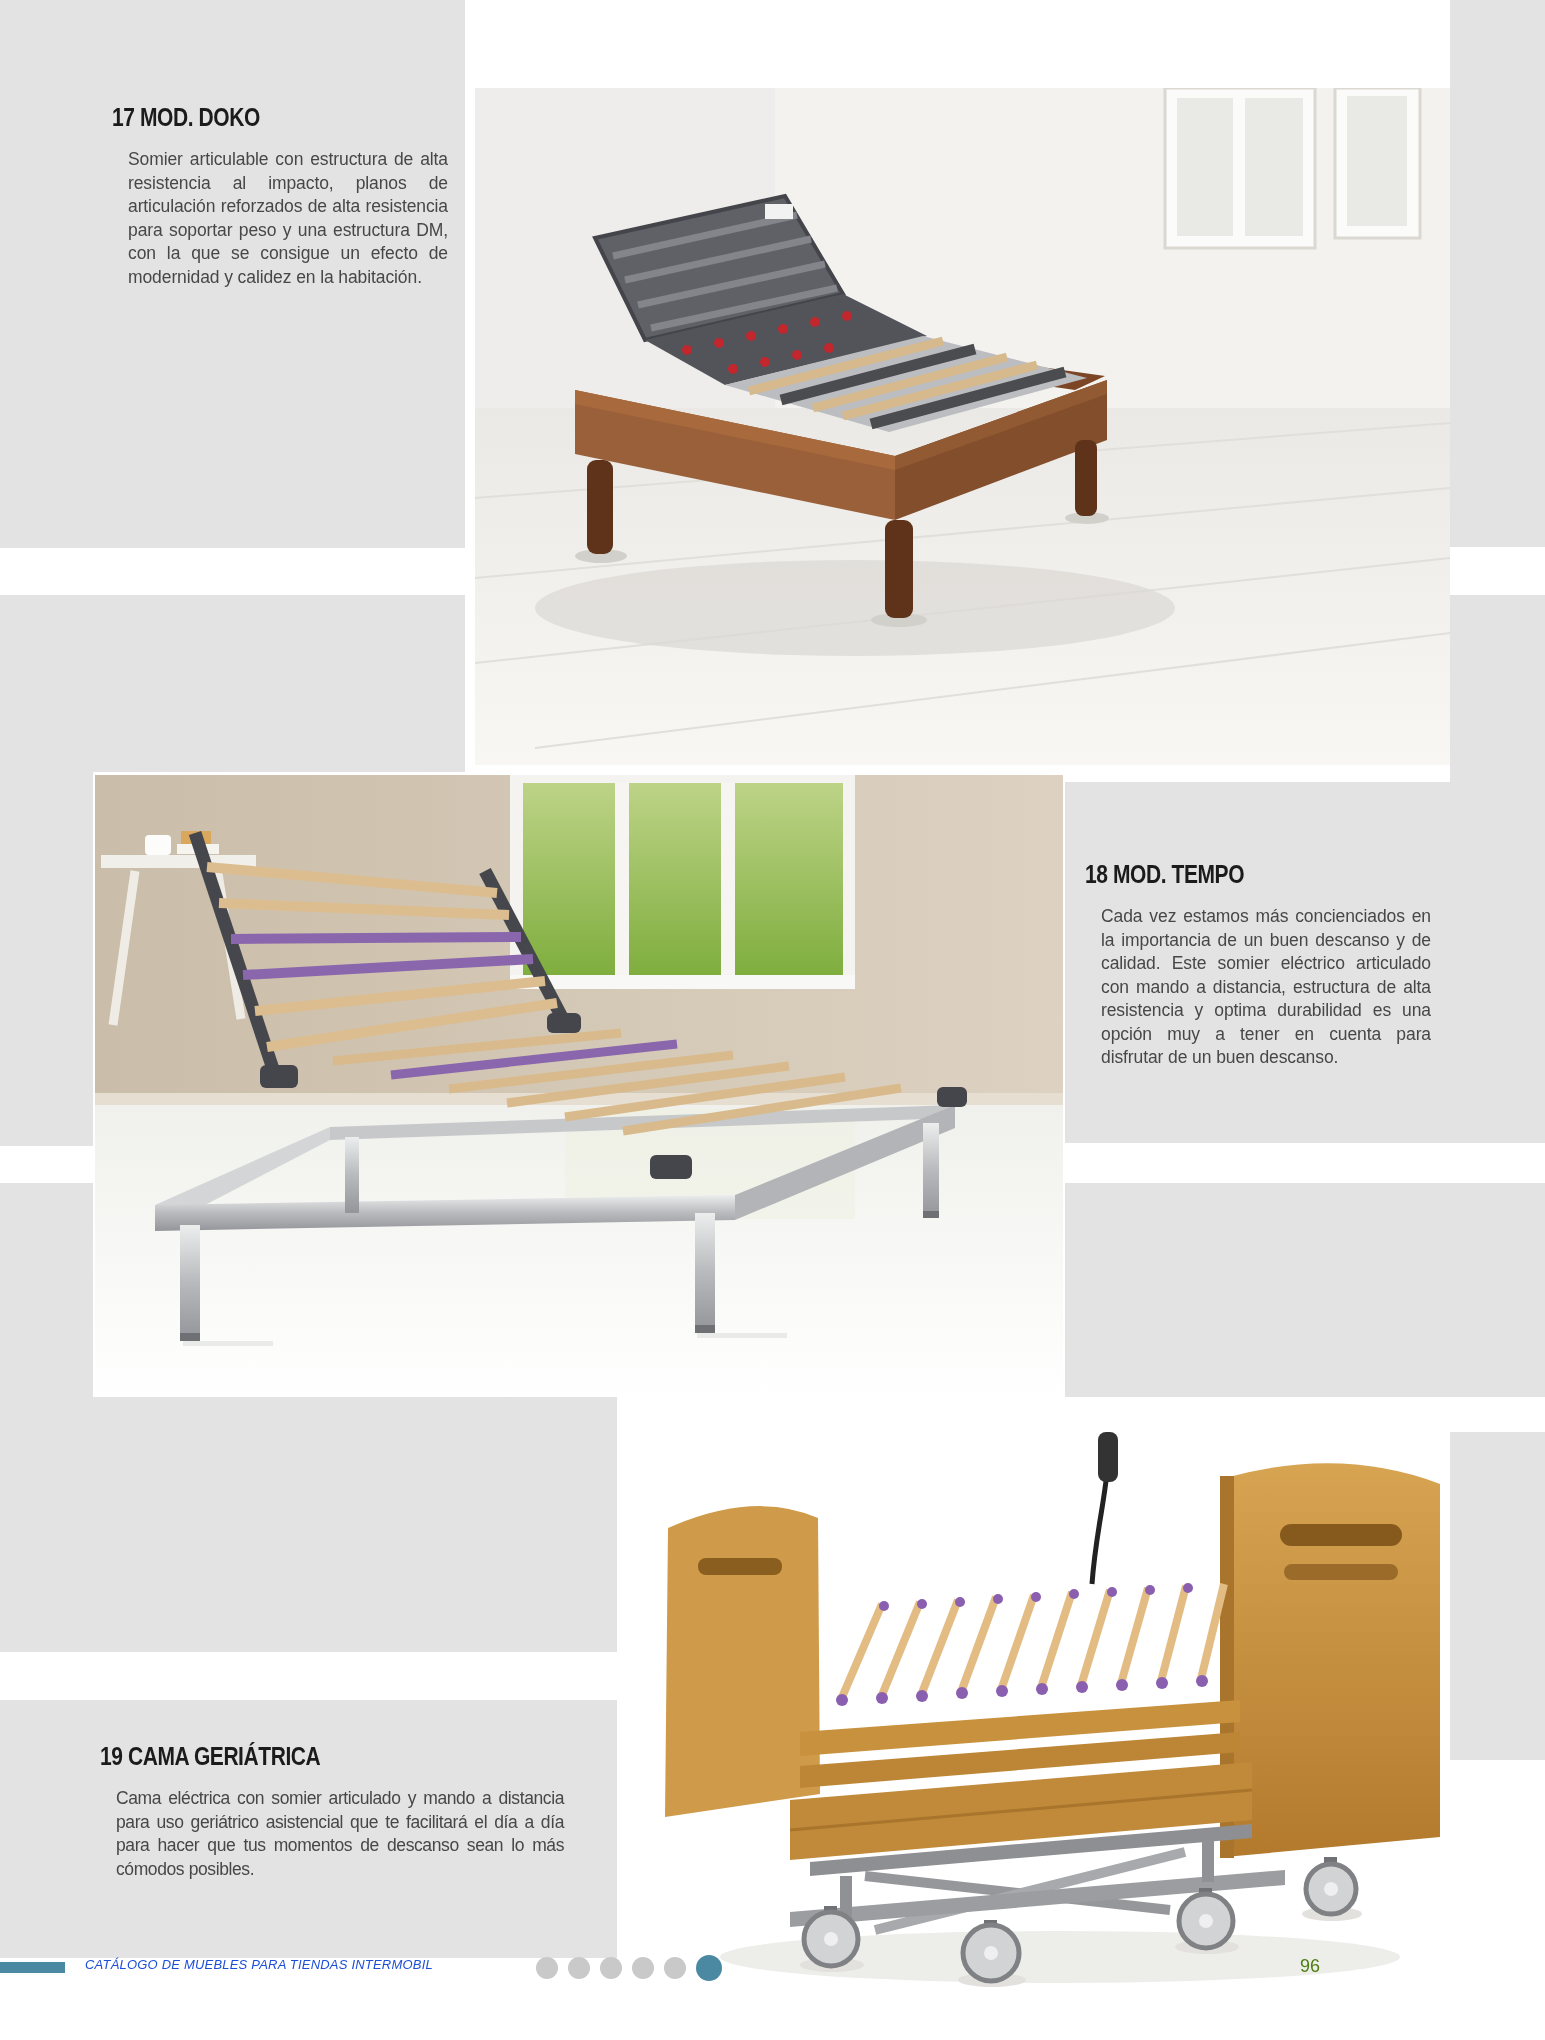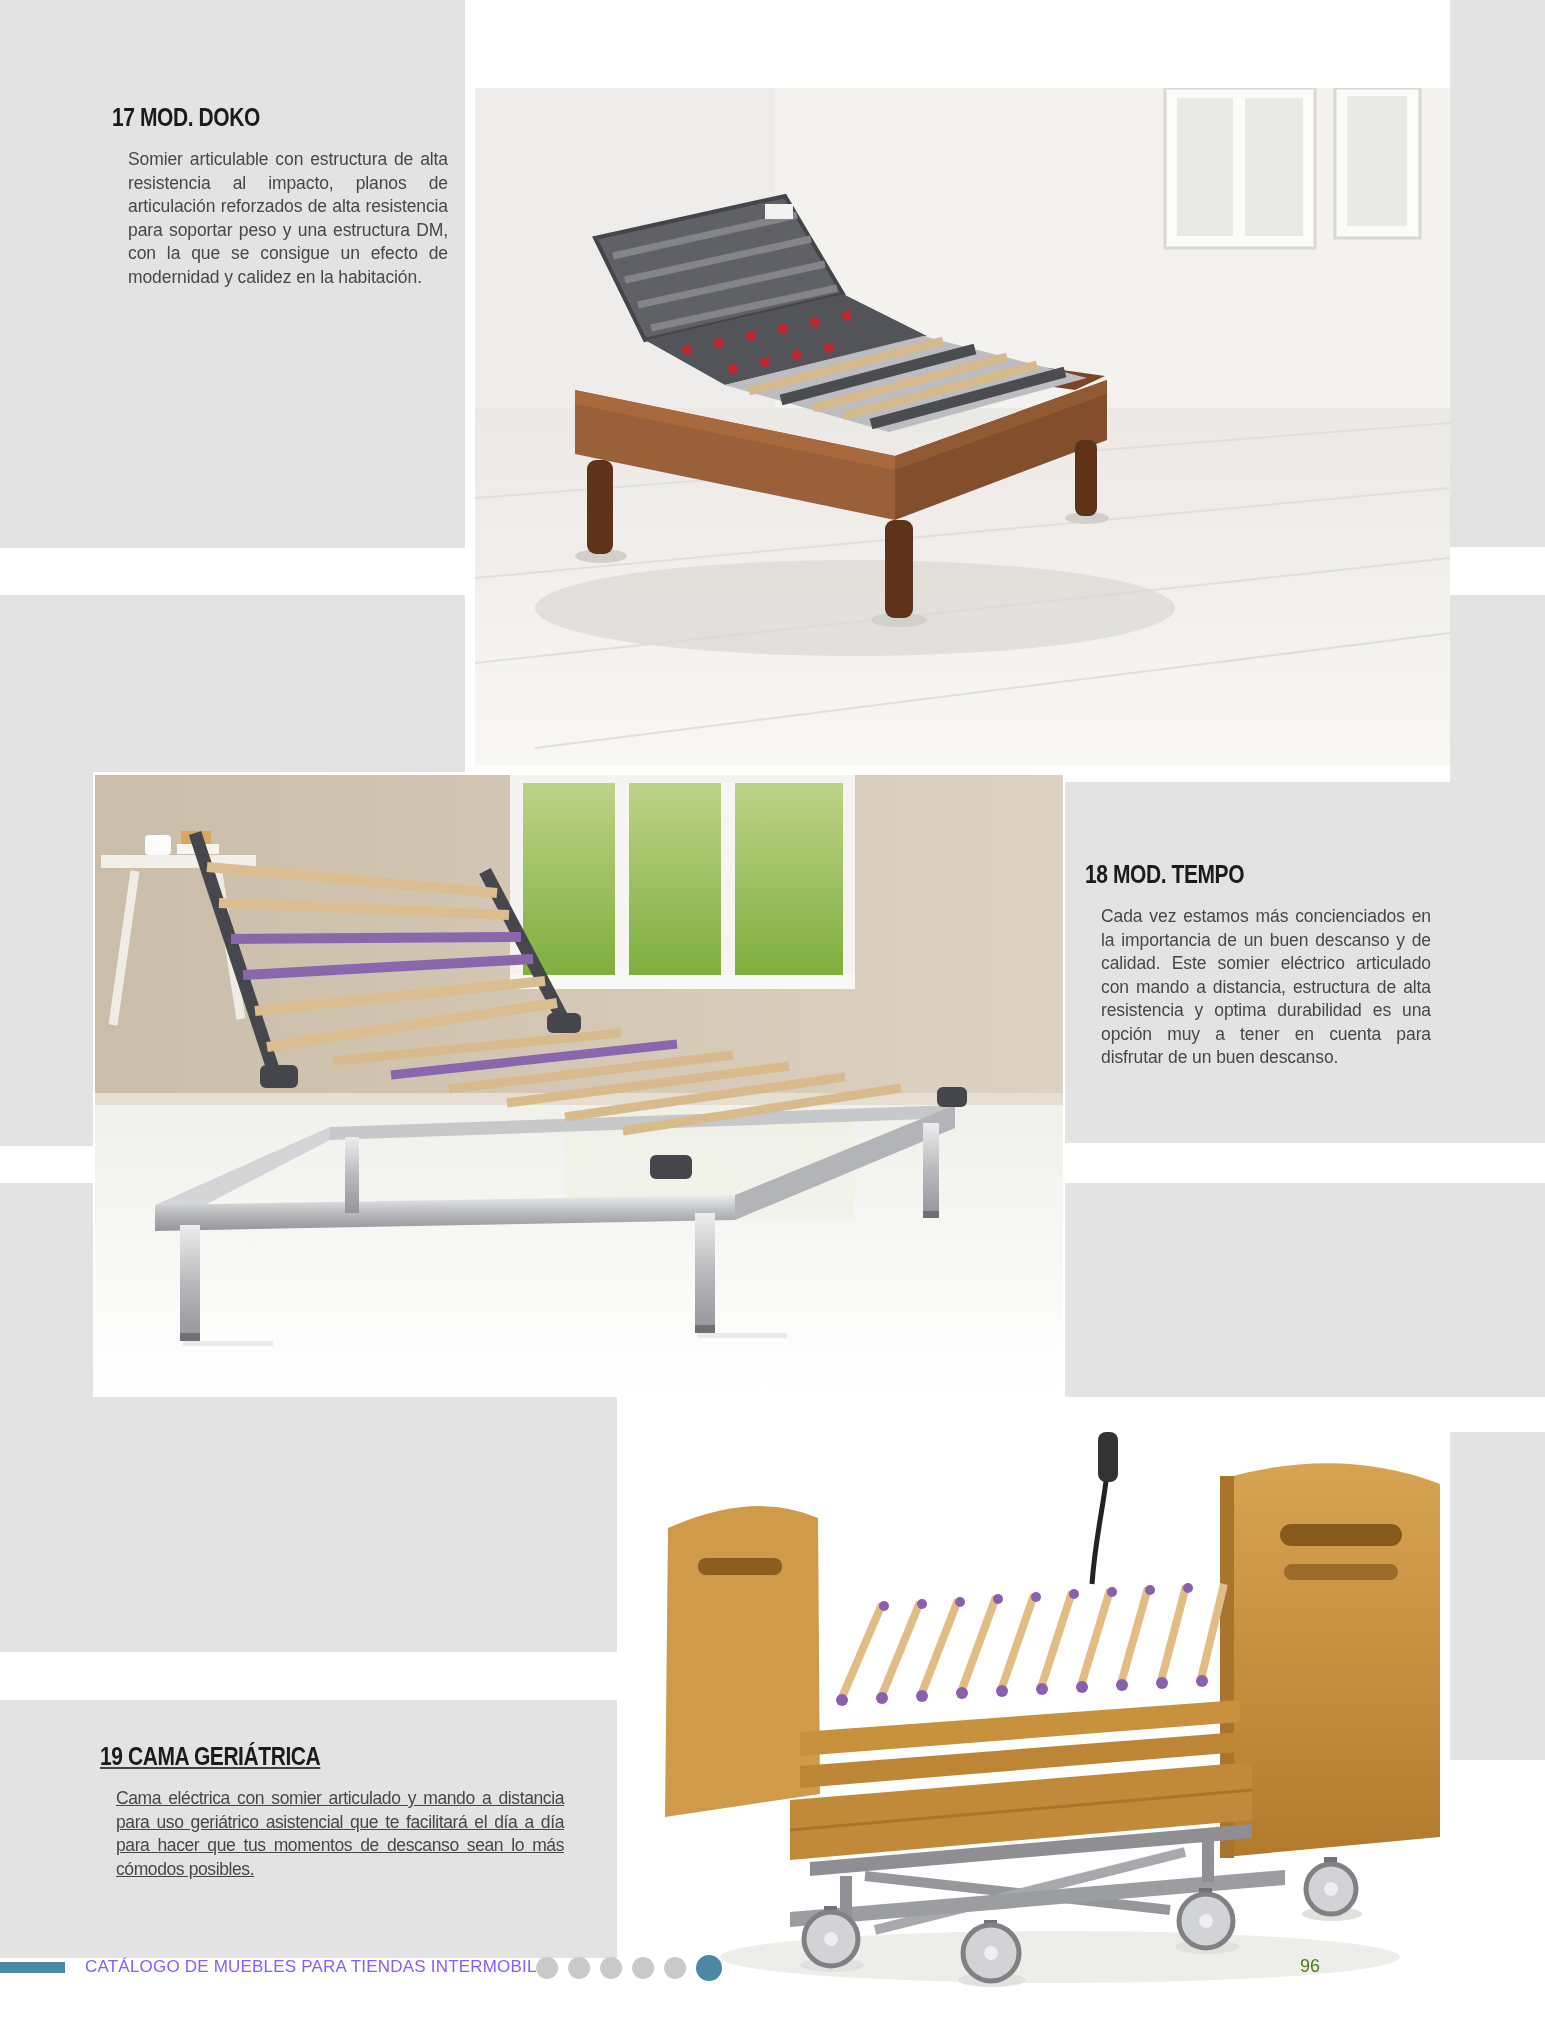--- a/index.html
+++ b/index.html
@@ -10,22 +10,22 @@
   .photo{position:absolute;overflow:hidden;background:#fdfdfc;}
   .photo svg{display:block;width:100%;height:100%;}
   .prod-text{position:absolute;color:#454545;}
   .prod-title{margin:0 0 7px 0;font-size:25px;font-weight:bold;color:#1b1b1b;
               letter-spacing:-0.5px;transform:scaleX(0.84);transform-origin:0 100%;
               white-space:nowrap;}
   .prod-desc{margin:16px;font-size:17.5px;line-height:23.5px;text-align:justify;
              letter-spacing:-0.1px;color:#474747;}
   .desc-wide{letter-spacing:-0.4px;}
   .footer-bar{position:absolute;left:0;top:1962px;width:65px;height:11px;background:#6097a9;}
-  .footer-text{position:absolute;left:85px;top:1957px;font-size:17px;color:#8b5cf6;
-               letter-spacing:0.2px;}
+  .footer-text{position:absolute;left:85px;top:1957px;font-size:13px;color:#1d4ed8;
+               letter-spacing:0.2px;font-style:italic;}
   .page-num{position:absolute;left:1300px;top:1956px;font-size:18px;color:#4d7c0f;}
   .dots{position:absolute;left:536px;top:1954px;height:28px;display:flex;
         align-items:center;gap:10px;}
   .dot{width:22px;height:22px;border-radius:50%;background:#c9c9c9;}
   .dot.active{width:26px;height:26px;background:#4a89a1;}
 </style>
 </head>
 <body>
 
 <div class="corner-tab" style="background: rgb(196, 15, 24);"></div>
@@ -307,21 +307,21 @@
 <div class="prod-text" style="left:112px;top:103px;width:352px;">
   <h2 class="prod-title">17 MOD. DOKO</h2>
   <p class="prod-desc">Somier articulable con estructura de alta resistencia al impacto, planos de articulación reforzados de alta resistencia para soportar peso y una estructura DM, con la que se consigue un efecto de modernidad y calidez en la habitación.</p>
 </div>
 
 <div class="prod-text" style="left:1085px;top:860px;width:362px;">
   <h2 class="prod-title">18 MOD. TEMPO</h2>
   <p class="prod-desc">Cada vez estamos más concienciados en la importancia de un buen descanso y de calidad. Este somier eléctrico articulado con mando a distancia, estructura de alta resistencia y optima durabilidad es una opción muy a tener en cuenta para disfrutar de un buen descanso.</p>
 </div>
 
-<div class="prod-text" style="left:100px;top:1742px;width:480px;text-decoration:underline;">
+<div class="prod-text" style="left:100px;top:1742px;width:480px;">
   <h2 class="prod-title">19 CAMA GERIÁTRICA</h2>
   <p class="prod-desc desc-wide">Cama eléctrica con somier articulado y mando a distancia para uso geriátrico asistencial que te facilitará el día a día para hacer que tus momentos de descanso sean lo más cómodos posibles.</p>
 </div>
 
 <div class="footer-bar" style="background: rgb(74, 137, 161);"></div>
 <div class="footer-text">CATÁLOGO DE MUEBLES PARA TIENDAS INTERMOBIL</div>
 <div class="dots">
     <span class="dot"></span>
     <span class="dot"></span>
     <span class="dot"></span>

